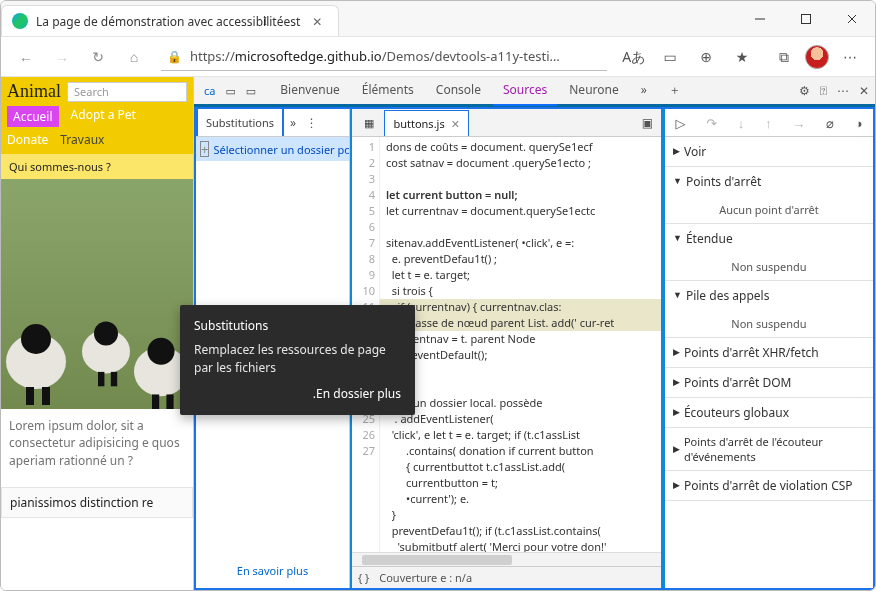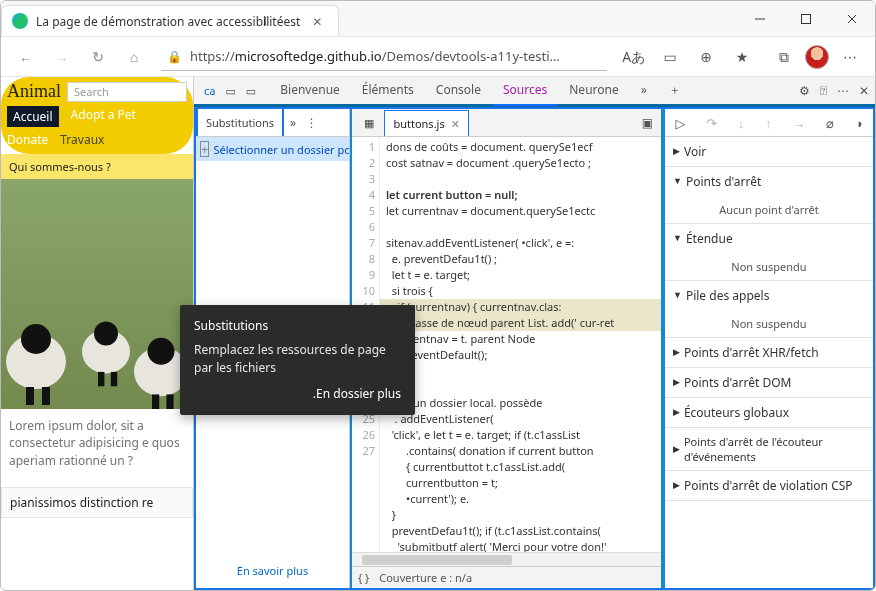--- a/index.html
+++ b/index.html
@@ -24,27 +24,27 @@
   .addr .urlbox .lock { color: #666; }
   .urltext { font-size: 13px; white-space: nowrap; overflow: hidden; }
   .urltext b { color: #222; font-weight: 400; }
   .addr .icnbtn { width: 30px; text-align: center; color: #555; font-size: 14px; cursor: pointer; }
   .star-fill { color: #0d6efd; }
   .avatar { width: 24px; height: 24px; border-radius: 50%; background: radial-gradient(circle at 50% 35%,#f5c09a 0 35%,transparent 36%), #c81e1e; border: 1px solid #aaa; }
 
   
   .content { flex: 1; display: flex; overflow: hidden; }
   .page { width: 192px; background: #fff; display: flex; flex-direction: column; overflow: hidden; }
-  .pg-head { background: #f3cc00; padding: 4px 6px 0 6px; display: flex; flex-direction: column; border-radius: 28px; }
+  .pg-head { background: #f3cc00; padding: 4px 6px 0 6px; display: flex; flex-direction: column; }
   .pg-row1 { display: flex; align-items: center; gap: 6px; }
   .pg-logo { font-family: Georgia, serif; font-size: 18px; color: #212121; font-weight: 400; }
   .pg-search { flex: 1; height: 20px; font-size: 11px; color: #999; background: #fff; border: 1px solid #ccc; padding-left: 6px; line-height: 18px; }
   .pg-nav { display: flex; flex-wrap: wrap; gap: 4px 12px; padding: 4px 0 6px 0; font-size: 12px; }
   .pg-nav a { color: #fff; text-decoration: none; }
-  .pg-nav .accueil { background: #0f172a; padding: 2px 6px; }
+  .pg-nav .accueil { background: #d946ef; padding: 2px 6px; }
   .pg-who { background: #fbe66a; font-size: 11px; padding: 5px 8px; color: #222; }
   .pg-img { width: 100%; height: 230px; background: linear-gradient(180deg,#8aa56a 0%,#738a4f 100%); position: relative; overflow: hidden; }
   .sheep { position: absolute; width: 60px; height: 55px; background: #e8e5df; border-radius: 50%; }
   .sheep::before { content:''; position:absolute; width:30px; height:30px; background:#111; border-radius:50%; left:15px; top:-10px; }
   .sheep::after { content:''; position:absolute; width:8px; height:18px; background:#111; left:20px; bottom:-16px; box-shadow: 16px 0 0 #111; }
   .s1{ left:5px; bottom:20px; } .s2{ left:75px; bottom:30px; transform:scale(.8);} .s3{left:130px; bottom:10px; transform:scale(.9);}
   .pg-text { padding: 8px; font-size: 12px; line-height: 1.45; color: #737373; }
   .pg-def { margin-top: 10px; padding: 6px 8px; border: 1px solid #e5e5e5; background: #fafafa; font-size: 12px; }
   .pg-def .term { color: #222; }
 

